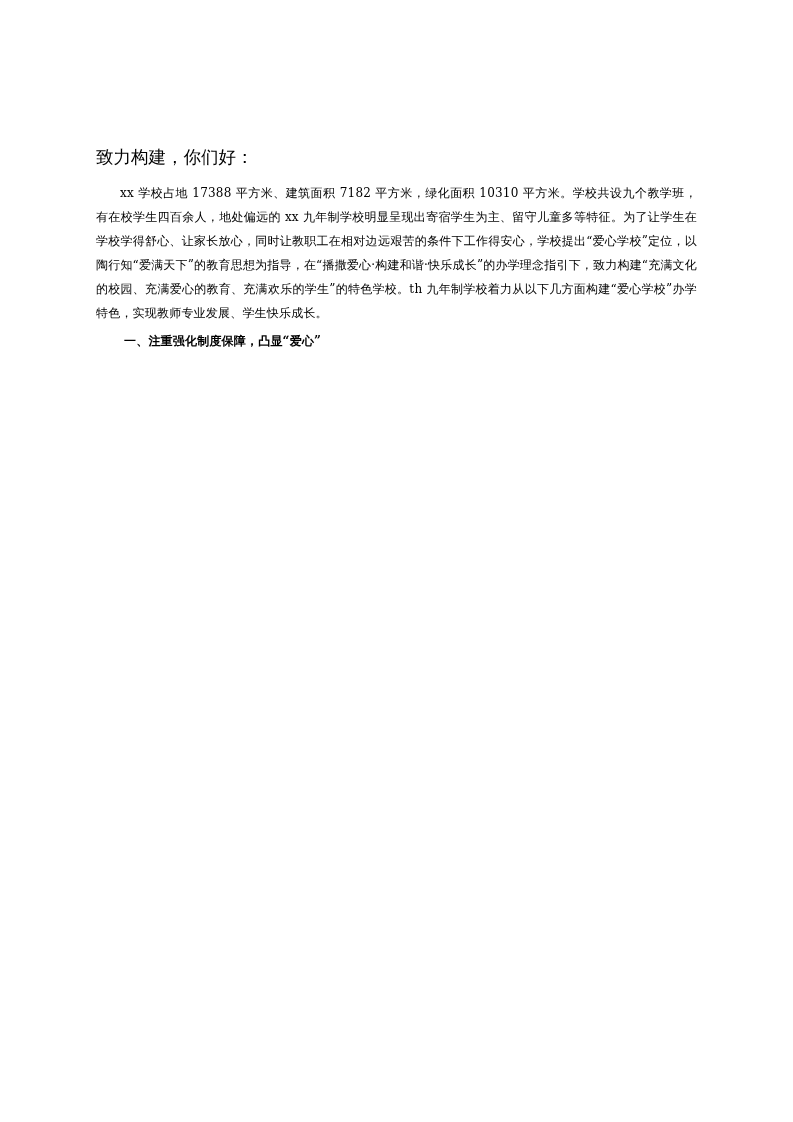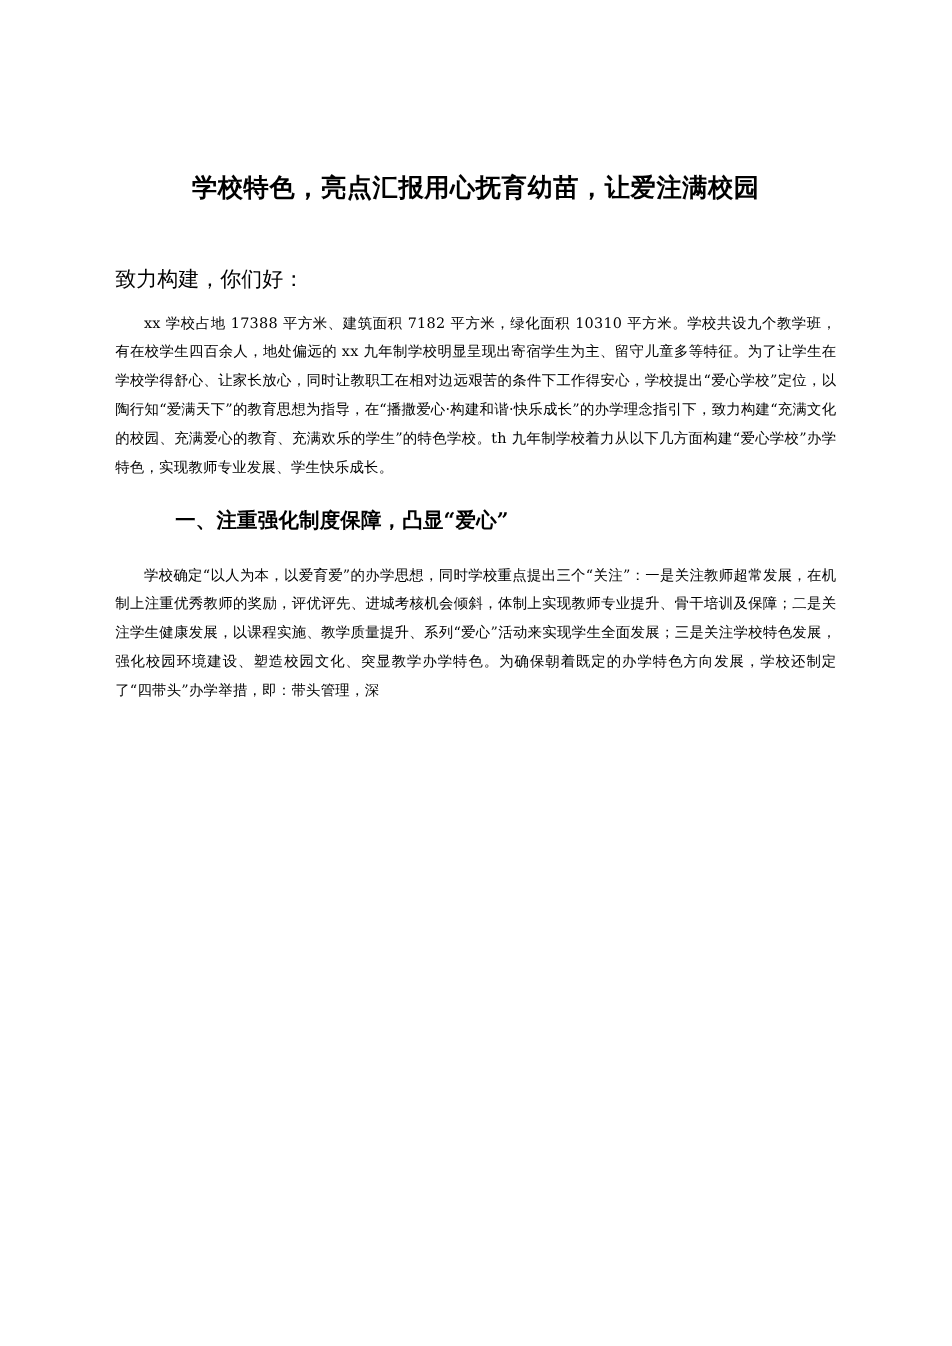--- a/index.html
+++ b/index.html
@@ -40,37 +40,35 @@
   .body-para {
     font-size: 12px;
     line-height: 2.0;
     margin: 0;
     text-indent: 2em;
     text-align: justify;
     text-justify: inter-ideograph;
     letter-spacing: 0.2px;
   }
   .section-heading {
-    font-size: 17px;
+    font-size: 12px;
     line-height: 2.0;
-    margin: 16px;
+    margin: 4px;
     text-indent: 2em;
     font-weight: bold;
     text-align: left;
     letter-spacing: 0.2px;
   }
 </style>
 </head>
 <body>
 
 <div class="page">
 
-  <h1 class="doc-title">学校特色，亮点汇报用心抚育幼苗，让爱注满校园</h1>
 
   <p class="salutation">致力构建，你们好：</p>
 
   <p class="body-para">xx 学校占地 17388 平方米、建筑面积 7182 平方米，绿化面积 10310 平方米。学校共设九个教学班，有在校学生四百余人，地处偏远的 xx 九年制学校明显呈现出寄宿学生为主、留守儿童多等特征。为了让学生在学校学得舒心、让家长放心，同时让教职工在相对边远艰苦的条件下工作得安心，学校提出“爱心学校”定位，以陶行知“爱满天下”的教育思想为指导，在“播撒爱心·构建和谐·快乐成长”的办学理念指引下，致力构建“充满文化的校园、充满爱心的教育、充满欢乐的学生”的特色学校。th 九年制学校着力从以下几方面构建“爱心学校”办学特色，实现教师专业发展、学生快乐成长。</p>
 
   <p class="section-heading">一、注重强化制度保障，凸显“爱心”</p>
 
-  <p class="body-para">学校确定“以人为本，以爱育爱”的办学思想，同时学校重点提出三个“关注”：一是关注教师超常发展，在机制上注重优秀教师的奖励，评优评先、进城考核机会倾斜，体制上实现教师专业提升、骨干培训及保障；二是关注学生健康发展，以课程实施、教学质量提升、系列“爱心”活动来实现学生全面发展；三是关注学校特色发展，强化校园环境建设、塑造校园文化、突显教学办学特色。为确保朝着既定的办学特色方向发展，学校还制定了“四带头”办学举措，即：带头管理，深</p>
 
 </div>
 
 </body></html>

